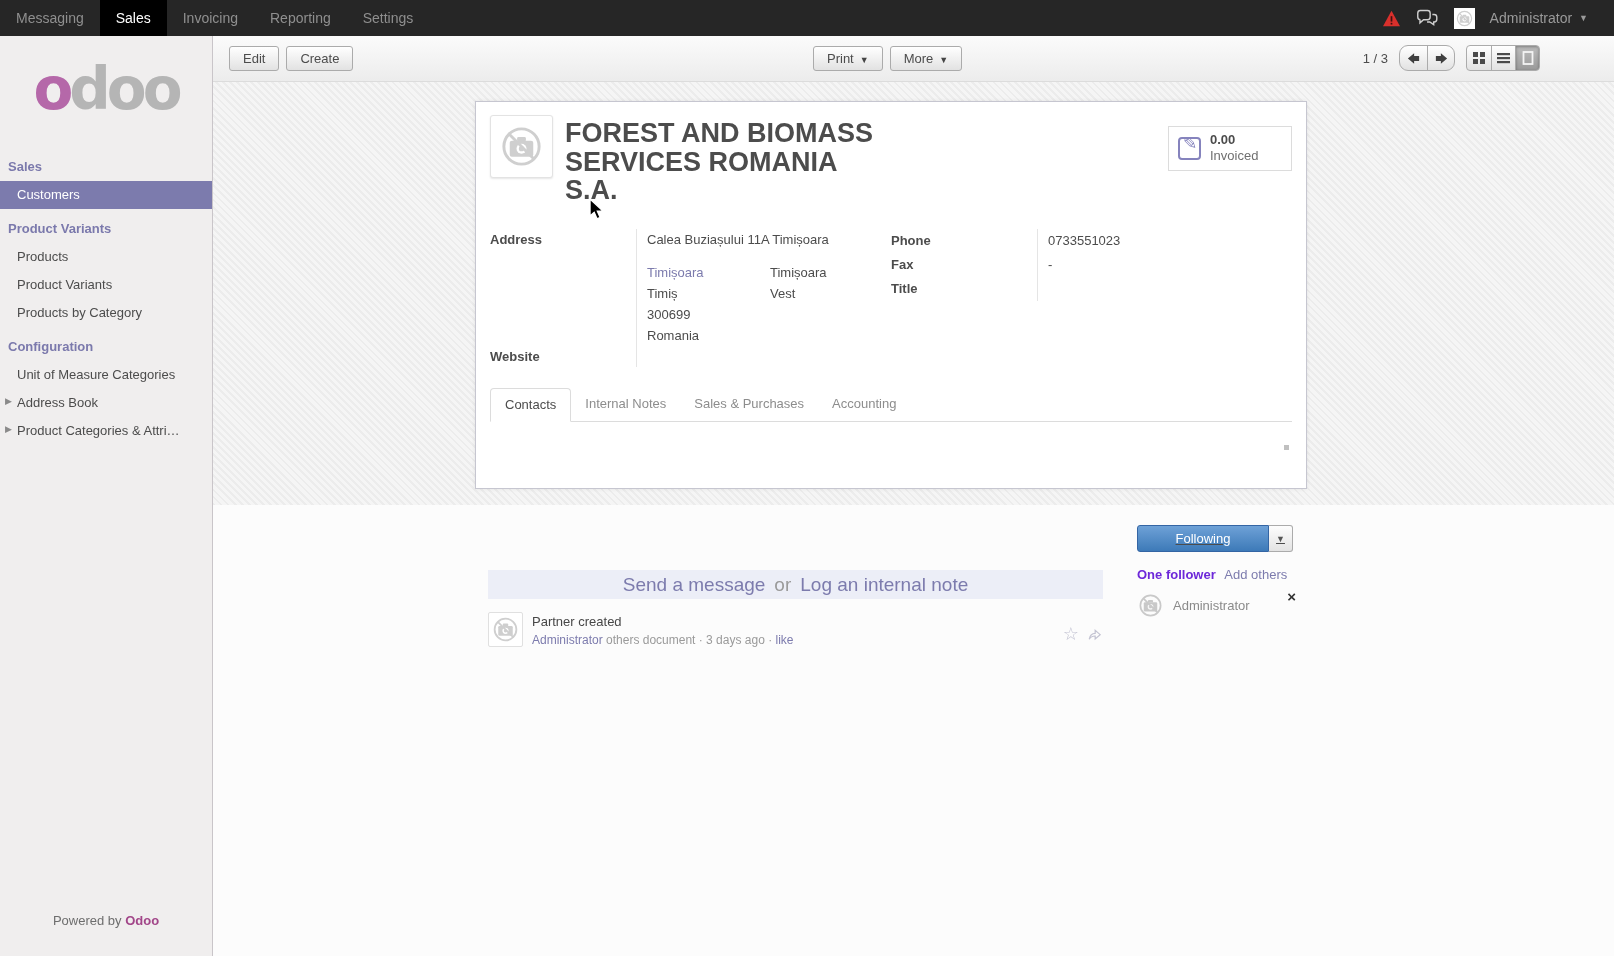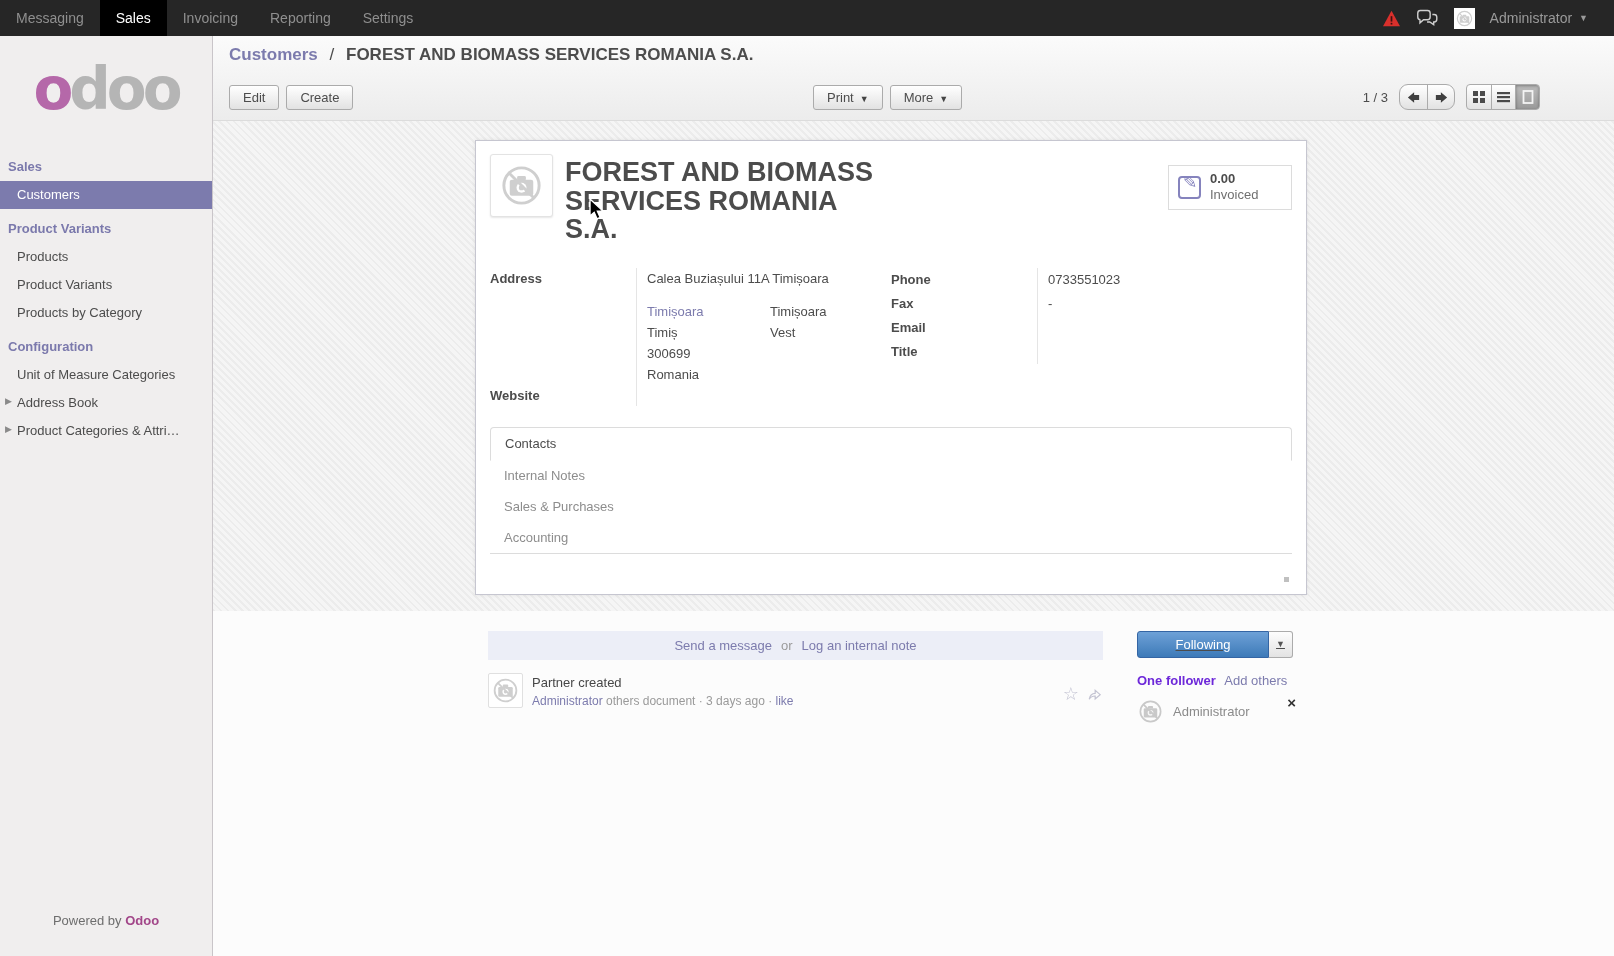--- a/index.html
+++ b/index.html
@@ -74,30 +74,30 @@
   .frow { display:flex; }
   .frow label { width:146px; font-weight:bold; color:#4c4c4c; padding:3px 0; flex:none; }
   .fval { flex:1; border-left:1px solid #e5e5e5; padding:3px 0 3px 10px; min-height:21px; color:#4c4c4c; }
   .addr-spacer { height:18px; }
   .addr-grid { display:grid; grid-template-columns:123px auto; row-gap:6px; }
   .addr-grid a { color:#7c7bad; }
   .rrow .fval { min-height:24px; padding-top:4px; }
   .rrow label { padding-top:4px; }
 
   .notebook { margin-top:21px; }
-  .tabs { display:flex; border-bottom:1px solid #dcdcdc;flex-direction:column; }
+  .tabs { display:flex; border-bottom:1px solid #dcdcdc; }
   .tab { font-size:13px; color:#8d8d8d; padding:8px 14px 9px; margin-bottom:-1px; cursor:pointer; }
   .tab.active { background:#fff; border:1px solid #dcdcdc; border-bottom:1px solid #fff; border-radius:4px 4px 0 0; color:#4c4c4c; }
   .tab-content { height:40px; position:relative; }
   .grip { position:absolute; right:3px; bottom:12px; width:5px; height:5px; background:#c0c0c0; cursor:se-resize; }
 
   
   .chatter { display:flex; margin:20px 0 0 275px; width:1020px; }
   .chatter-main { width:615px; }
-  .composer { background:#eceef7; height:29px; display:flex; align-items:center; justify-content:center; gap:9px; font-size:13px; }
+  .composer { background:#eceef7; height:29px; display:flex; align-items:center; justify-content:center; gap:9px; font-size:19px;margin-top:45px; }
   .composer a { color:#7c7bad; }
   .composer .orw { color:#9a9a9a; }
   .message { display:flex; margin-top:13px; }
   .msg-avatar { width:35px; height:35px; border:1px solid #e0e0e0; border-radius:2px; padding:2px; background:#fff; flex:none; }
   .msg-avatar svg { width:100%; height:100%; display:block; }
   .msg-body { margin-left:9px; flex:1; }
   .msg-title { font-size:13px; color:#474747; padding-top:2px; }
   .msg-meta { font-size:12px; color:#9a9a9a; margin-top:4px; }
   .msg-meta a { color:#7c7bad; }
   .msg-icons { display:flex; align-items:center; gap:7px; margin-top:8px; }
@@ -180,25 +180,20 @@
     <a class="side-item"><span class="tri">▶</span><span>Product Categories &amp; Attri…</span></a>
 
     <div class="sidebar-footer">
       <span>Powered by</span>
       <a>Odoo</a>
     </div>
   </aside>
 
   <main class="content">
     <div class="content-header">
-      <div class="breadcrumb">
-        <a>Customers</a>
-        <span class="sep">/</span>
-        <span class="current">FOREST AND BIOMASS SERVICES ROMANIA S.A.</span>
-      </div>
       <div class="toolbar">
         <div class="tb-left">
           <button class="btn">Edit</button>
           <button class="btn">Create</button>
         </div>
         <div class="tb-center">
           <button class="btn"><span>Print</span><span class="bcaret">▼</span></button>
           <button class="btn"><span>More</span><span class="bcaret">▼</span></button>
         </div>
         <div class="tb-right">
@@ -293,24 +288,20 @@
           <div class="fcol">
             <div class="frow rrow">
               <label>Phone</label>
               <div class="fval">0733551023</div>
             </div>
             <div class="frow rrow">
               <label>Fax</label>
               <div class="fval">-</div>
             </div>
             <div class="frow rrow">
-              <label>Email</label>
-              <div class="fval"></div>
-            </div>
-            <div class="frow rrow">
               <label>Title</label>
               <div class="fval"></div>
             </div>
           </div>
         </div>
 
         <div class="notebook">
           <div class="tabs">
             <a class="tab active">Contacts</a>
             <a class="tab">Internal Notes</a>

